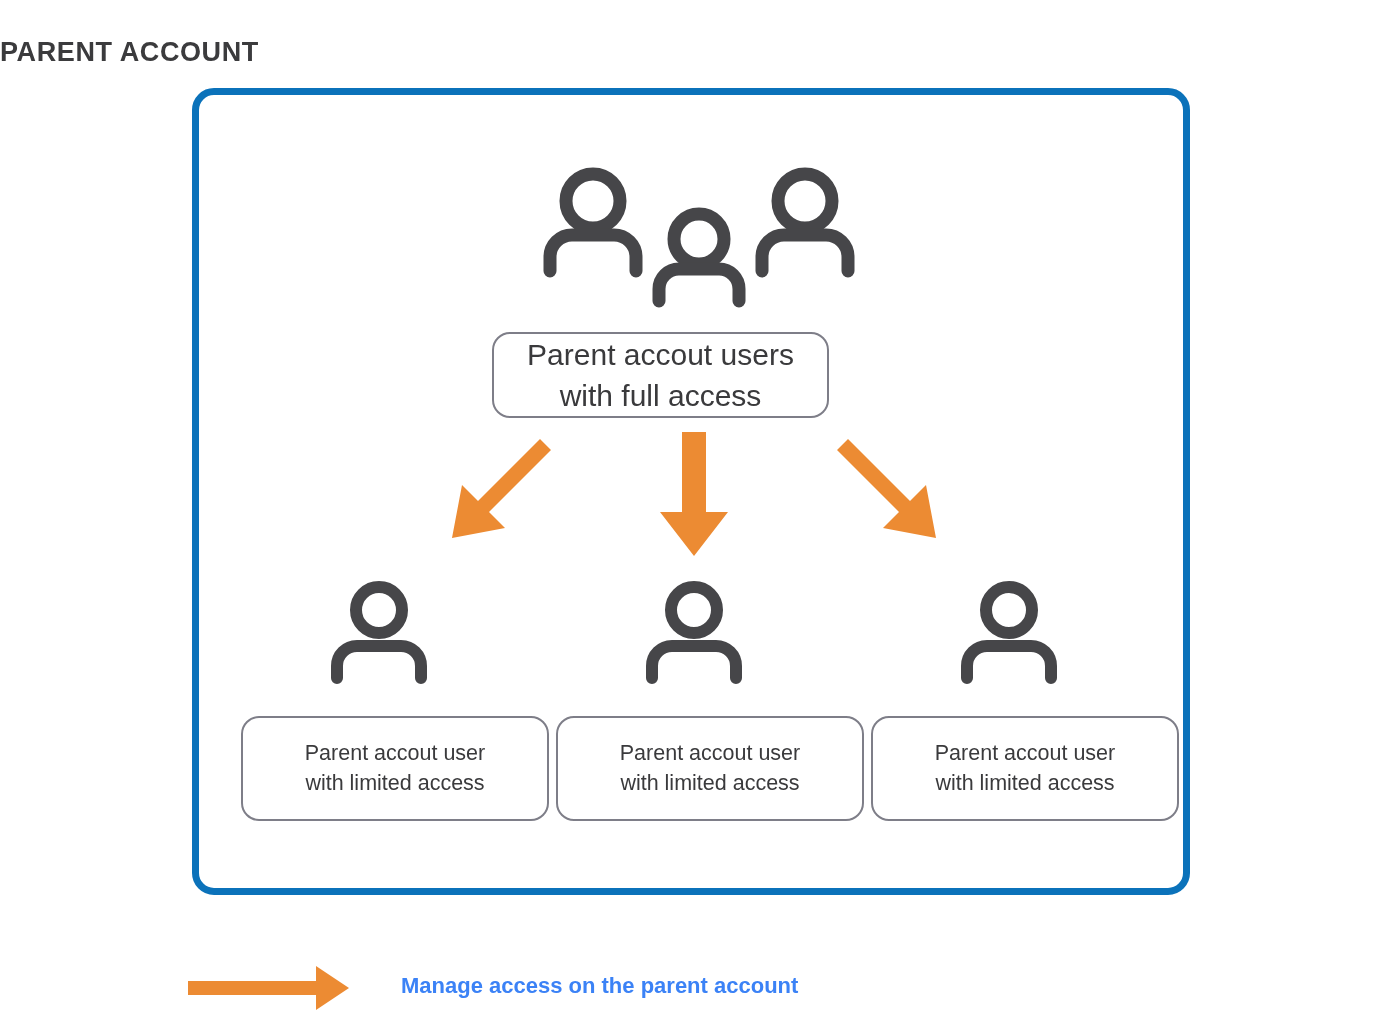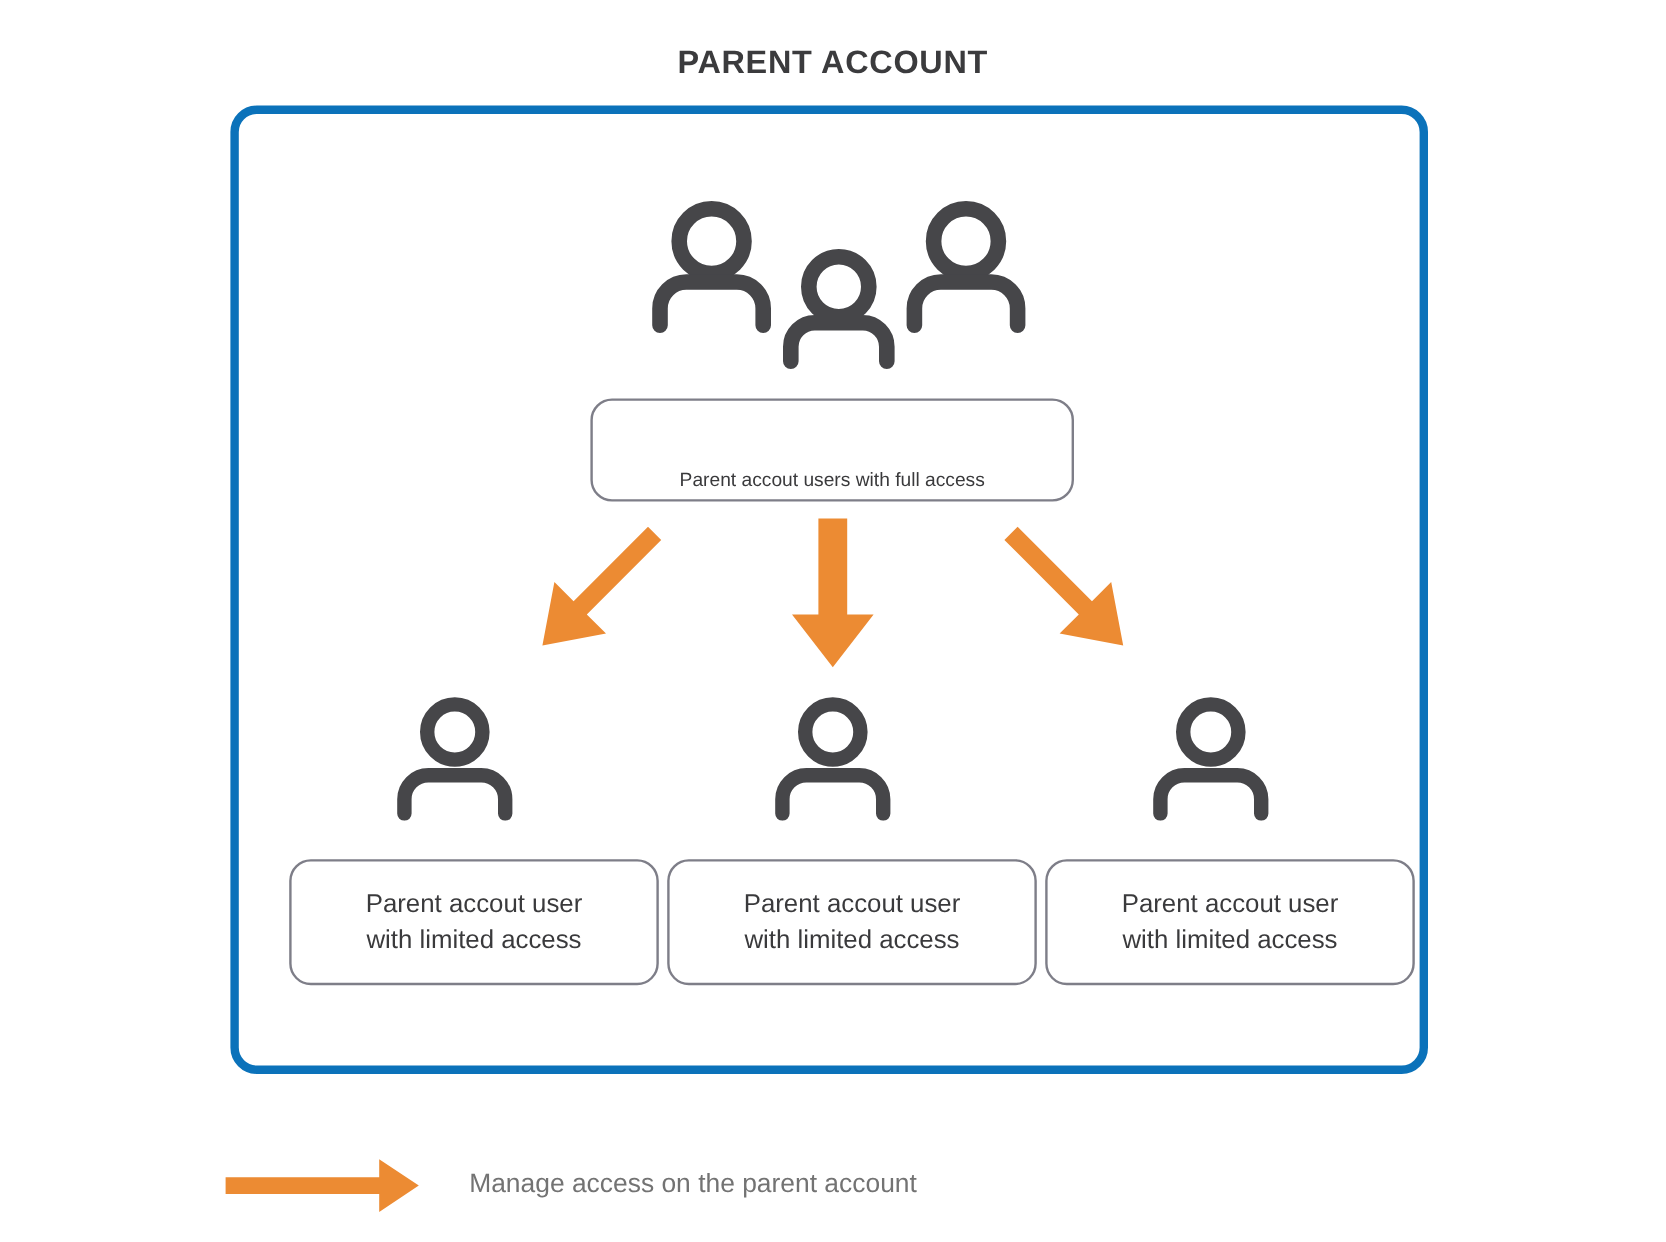--- a/index.html
+++ b/index.html
@@ -21,21 +21,20 @@
     width: 1388px;
     height: 1035px;
   }
 
   
   .page-title {
     position: absolute;
     left: 0;
     top: 36px;
     width: 1388px;
-    text-align: center;
     font-size: 27px;
     font-weight: bold;
     letter-spacing: 0.6px;
     color: #3b3b3d;
     line-height: 1.2;
   }
 
   
   .account-frame {
     position: absolute;
@@ -67,24 +66,23 @@
     justify-content: center;
     text-align: center;
     color: #3a3a3c;
     font-size: 21.5px;
     line-height: 1.38;
     padding: 4px 10px;
   }
   .label-box.top-label {
     left: 492px;
     top: 332px;
-    width: 403px;
+    width: 337px;
     height: 86px;
-    font-size: 16px;
-    align-items: flex-end;
+    font-size: 30px;
   }
   .label-box.leaf-label {
     top: 716px;
     width: 308px;
     height: 105px;
   }
   .leaf-label.leaf-1 { left: 241px; }
   .leaf-label.leaf-2 { left: 556px; }
   .leaf-label.leaf-3 { left: 871px; }
 
@@ -106,25 +104,25 @@
     width: 800px;
     height: 62px;
   }
   .legend-arrow {
     position: absolute;
     left: 0;
     top: 6px;
   }
   .legend-text {
     position: absolute;
-    left: 205px;
+    left: 215px;
     top: 15px;
     font-size: 22px;
-    font-weight: normal;
-    color: #737373;
+    font-weight: bold;
+    color: #3b82f6;
     white-space: nowrap;
   }
 </style>
 </head>
 <body>
 
 <div id="stage">
 
   <div class="page-title">PARENT ACCOUNT</div>
 

